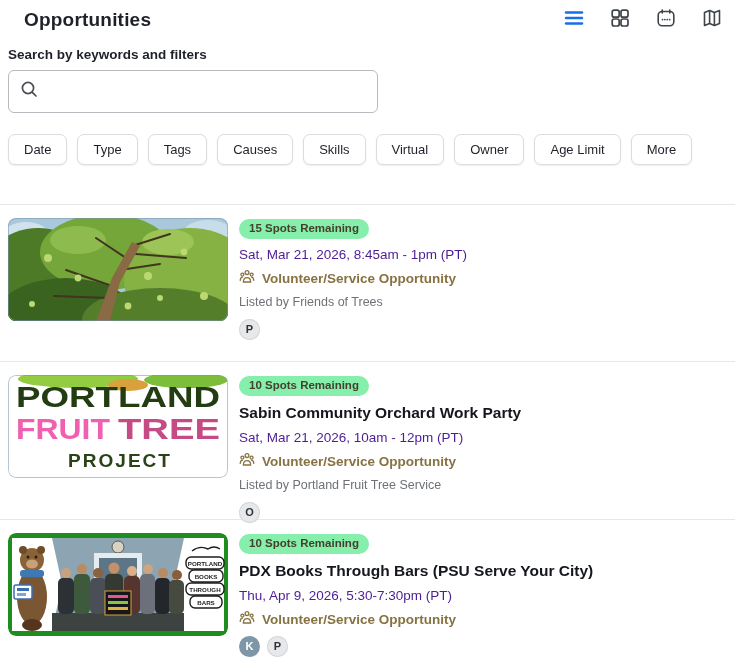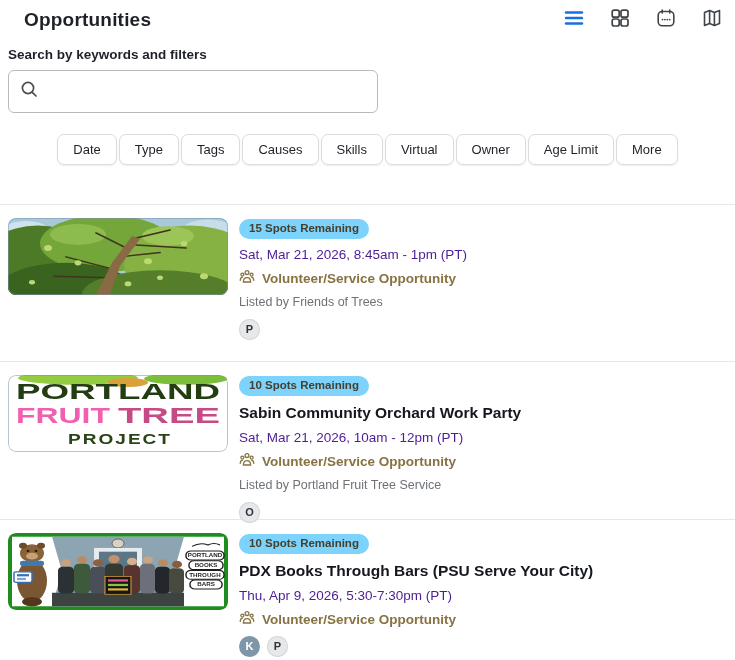--- a/index.html
+++ b/index.html
@@ -20,46 +20,46 @@
   
   .search-label { font-size: 13.5px; font-weight: 700; margin: 15px 0 8px 8px; color: #1e2128; }
   .search-box {
     margin-left: 8px; width: 370px; height: 43px;
     border: 1px solid #b7babf; border-radius: 6px; background: #fff;
     display: flex; align-items: center; padding: 0 10px;
   }
   .search-box svg { flex: none; margin-right: 8px; }
   .search-input { border: none; outline: none; flex: 1; font-size: 14px; font-family: inherit; color: #1e2128; background: transparent; height: 100%; }
   
-  .filters { display: flex; gap: 2px; margin: 21px 8px 0 8px; justify-content: center; }
+  .filters { display: flex; gap: 10px; margin: 21px 8px 0 8px; }
   .filter-btn {
     background: #fff; border: 1px solid #dcdcdc; border-radius: 7px;
     box-shadow: 0 1px 2px rgba(0,0,0,.07);
     font-family: inherit; font-size: 13px; font-weight: 500; color: #1e2128;
     height: 31px; padding: 0 15px; cursor: pointer; white-space: nowrap;
   }
   
   .results { margin-top: 39px; }
   .card-row {
     border-top: 1px solid #e7e7e8;
     display: flex; align-items: flex-start; gap: 11px;
     padding: 13px 0 0 8px;
   }
   .card-row.r1 { height: 157px; }
   .card-row.r2 { height: 158px; }
   .card-row.r3 { height: 142px; }
   .card-image {
-    flex: none; width: 220px; height: 77px;
+    flex: none; width: 220px; height: 103px;
     border-radius: 8px; overflow: hidden; position: relative;
   }
   .card-image svg { display: block; width: 100%; height: 100%; }
   .img-border { box-shadow: inset 0 0 0 1px rgba(120,150,175,.55); border-radius: 8px; position: absolute; inset: 0; pointer-events: none; }
   .card-body { display: flex; flex-direction: column; align-items: flex-start; padding-top: 1px; }
   .badge {
-    display: inline-block; background: #7dd3fc; color: #45402d;
+    display: inline-block; background: #86efac; color: #45402d;
     font-size: 11.5px; font-weight: 700; border-radius: 10px;
     padding: 4px 10px; margin-bottom: 8px; line-height: 1;
   }
   .card-title { font-size: 15.5px; font-weight: 700; color: #15171e; margin-bottom: 8px; }
   .card-date { font-size: 13.5px; color: #4c1d95; margin-bottom: 7px; }
   .card-type { display: flex; align-items: center; gap: 7px; font-size: 13.5px; font-weight: 700; color: #877242; margin-bottom: 7px; }
   .card-type svg { flex: none; }
   .card-listed { font-size: 12.5px; color: #6e7277; margin-bottom: 10px; }
   .avatars { display: flex; gap: 7px; }
   .avatar {

